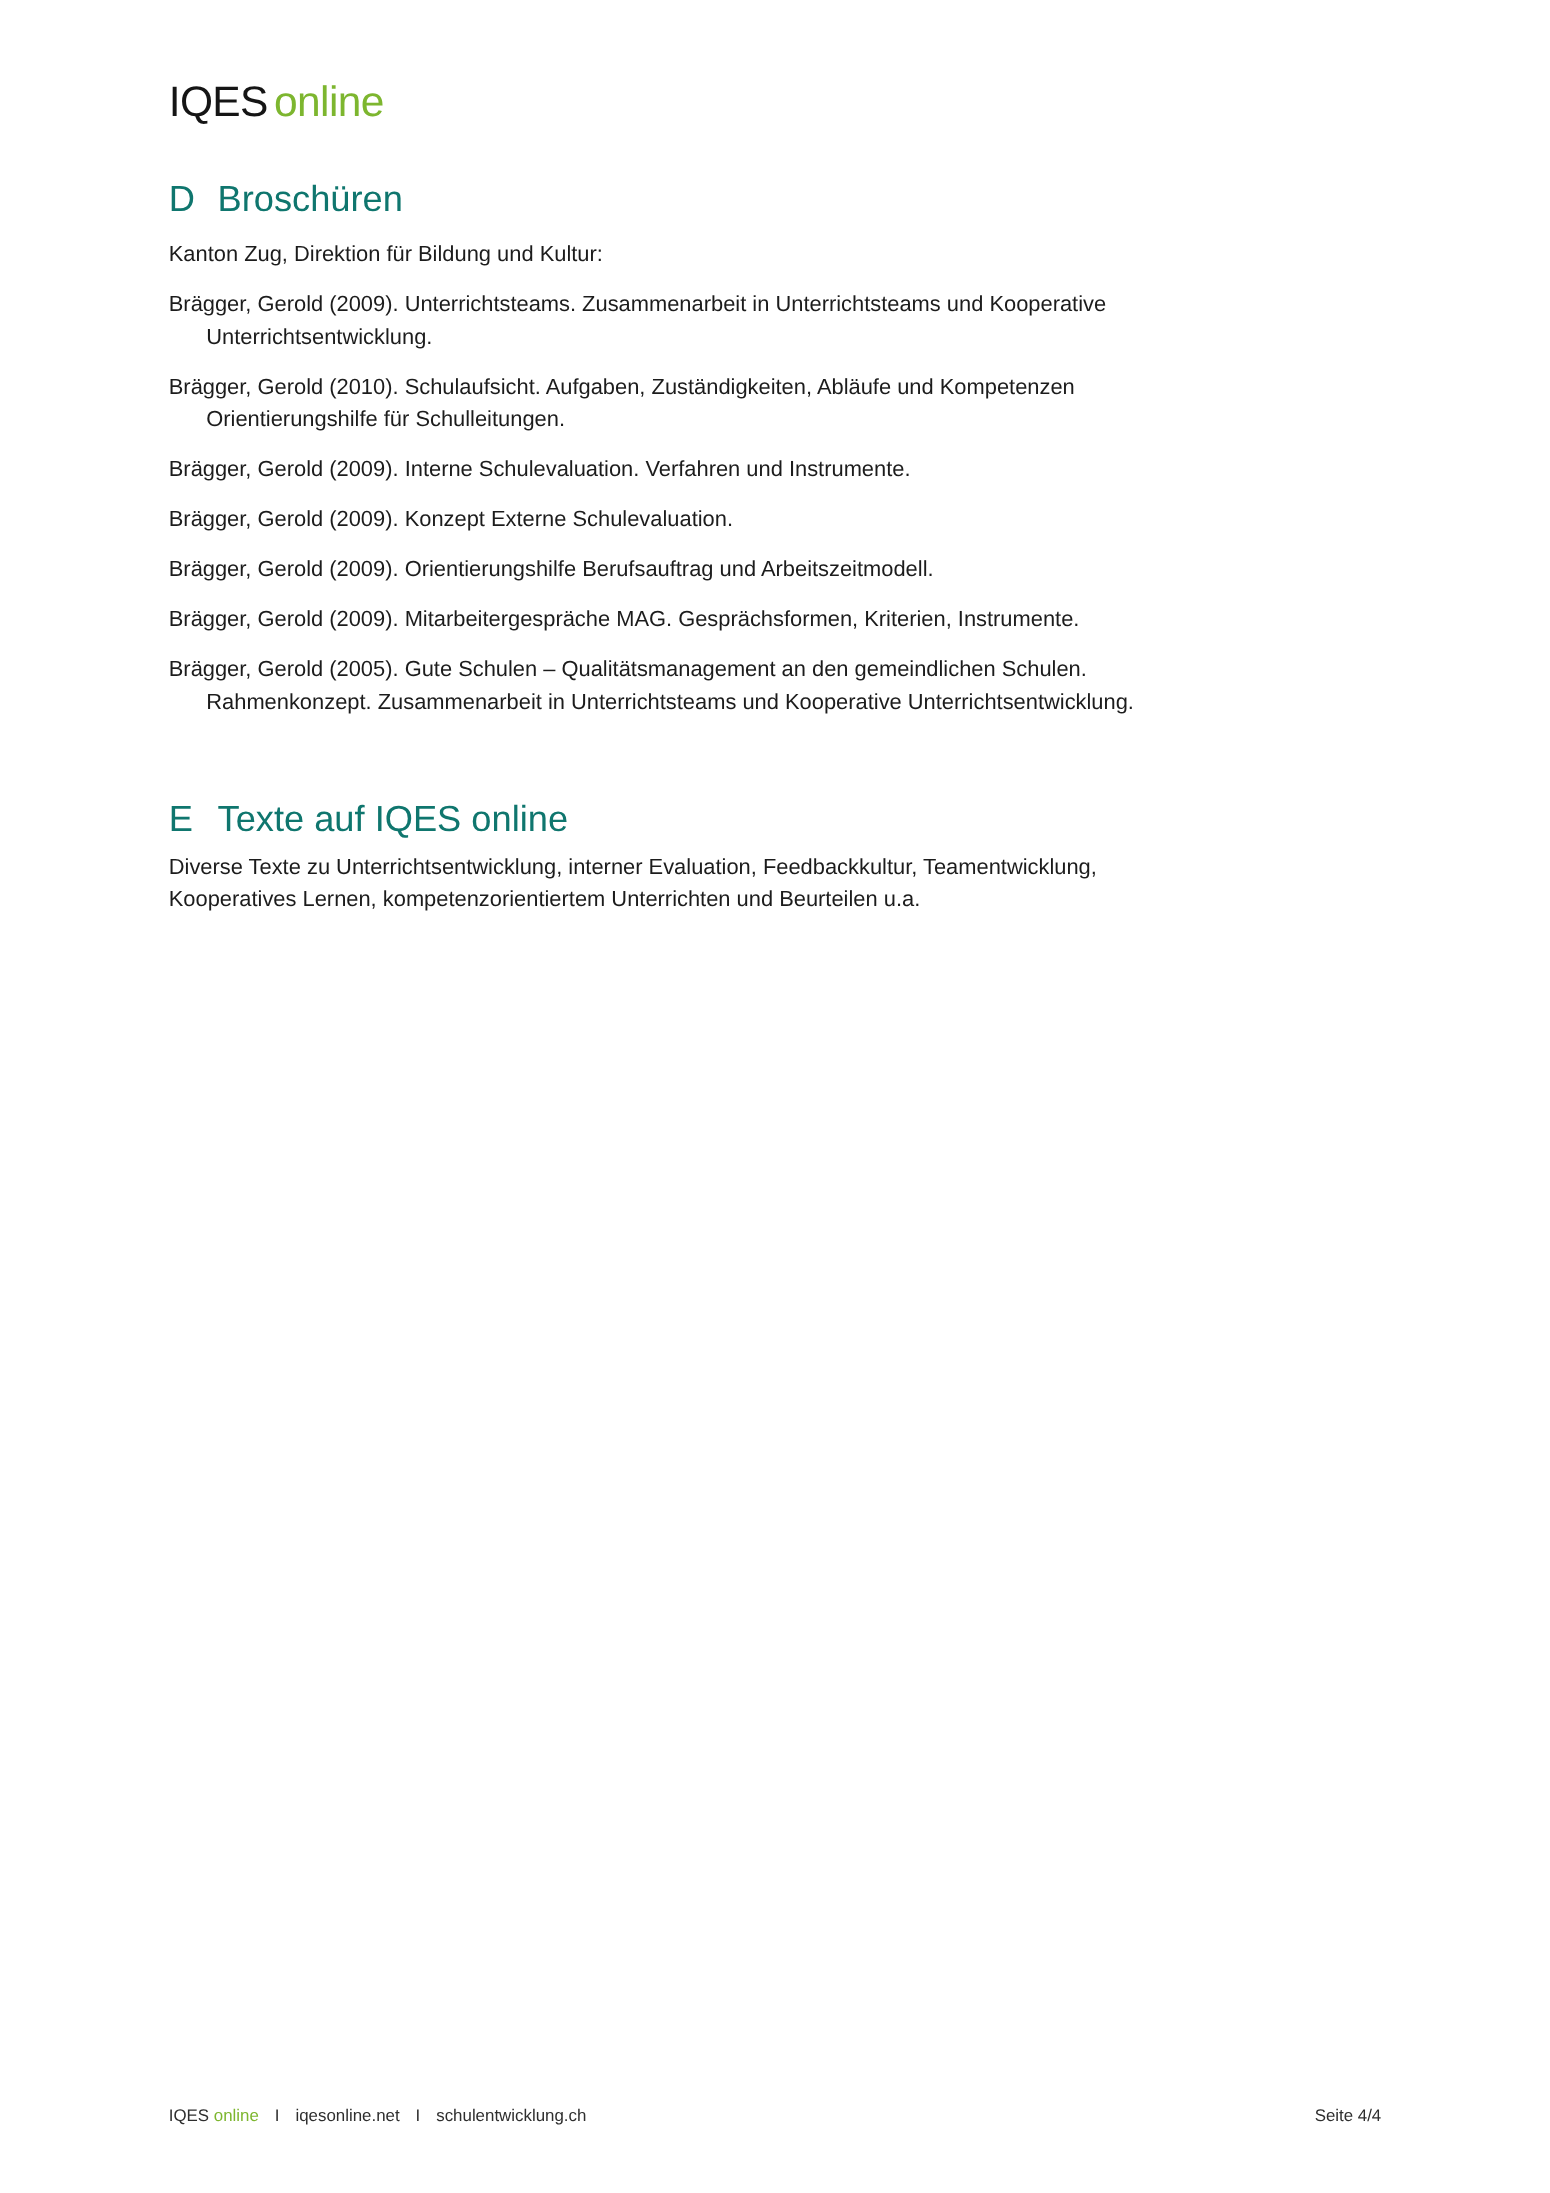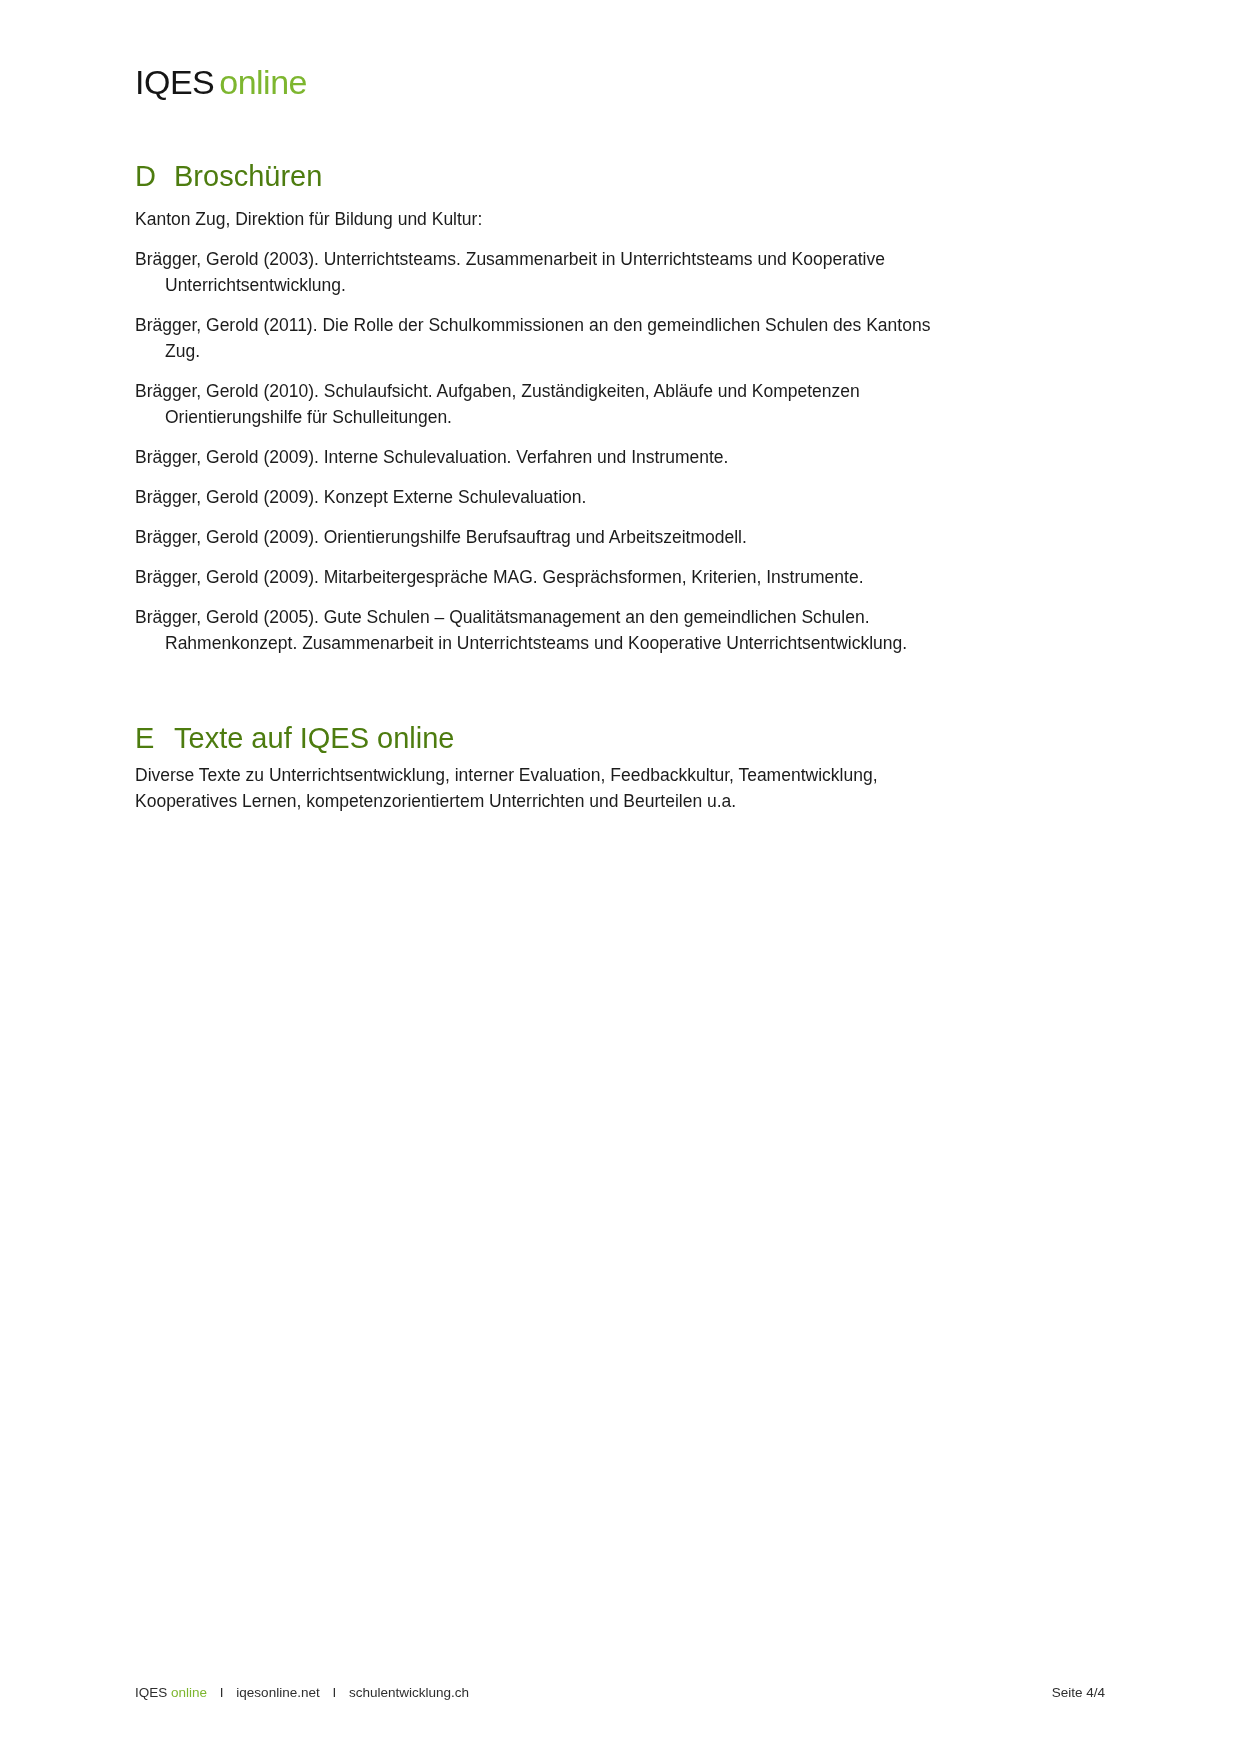--- a/index.html
+++ b/index.html
@@ -18,25 +18,25 @@
   .logo {
     font-size: 34px;
     line-height: 40px;
     letter-spacing: -0.5px;
     white-space: nowrap;
   }
   .logo-black { color: #151515; }
   .logo-green { color: #7db62f; margin-left: 5px; }
 
   .heading {
-    margin: 56px 0 0 0;
+    margin: 40px 0 0 0;
     font-size: 29px;
     font-weight: 400;
     line-height: 36px;
-    color: #4d7c0f;
+    color: #0f766e;
   }
   .heading .h-letter { display: inline-block; width: 39px; }
   .heading-e { margin-top: 64px; }
 
   .intro {
     margin: 12px 0 0 0;
     font-size: 17.5px;
     line-height: 26px;
   }
   .entries { margin: 0; }
@@ -81,24 +81,22 @@
     <span class="logo-black">IQES</span><span class="logo-green">online</span>
   </div>
 
   <h1 class="heading">
     <span class="h-letter">D</span><span class="h-title">Broschüren</span>
   </h1>
 
   <p class="intro">Kanton Zug, Direktion für Bildung und Kultur:</p>
 
   <div class="entries">
-      <p class="entry">Brägger, Gerold (2003). Unterrichtsteams. Zusammenarbeit in Unterrichtsteams und Kooperative
+      <p class="entry">Brägger, Gerold (2009). Unterrichtsteams. Zusammenarbeit in Unterrichtsteams und Kooperative
 Unterrichtsentwicklung.</p>
-      <p class="entry">Brägger, Gerold (2011). Die Rolle der Schulkommissionen an den gemeindlichen Schulen des Kantons
-Zug.</p>
       <p class="entry">Brägger, Gerold (2010). Schulaufsicht. Aufgaben, Zuständigkeiten, Abläufe und Kompetenzen
 Orientierungshilfe für Schulleitungen.</p>
       <p class="entry">Brägger, Gerold (2009). Interne Schulevaluation. Verfahren und Instrumente.</p>
       <p class="entry">Brägger, Gerold (2009). Konzept Externe Schulevaluation.</p>
       <p class="entry">Brägger, Gerold (2009). Orientierungshilfe Berufsauftrag und Arbeitszeitmodell.</p>
       <p class="entry">Brägger, Gerold (2009). Mitarbeitergespräche MAG. Gesprächsformen, Kriterien, Instrumente.</p>
       <p class="entry">Brägger, Gerold (2005). Gute Schulen – Qualitätsmanagement an den gemeindlichen Schulen.
 Rahmenkonzept. Zusammenarbeit in Unterrichtsteams und Kooperative Unterrichtsentwicklung.</p>
     </div>
 

